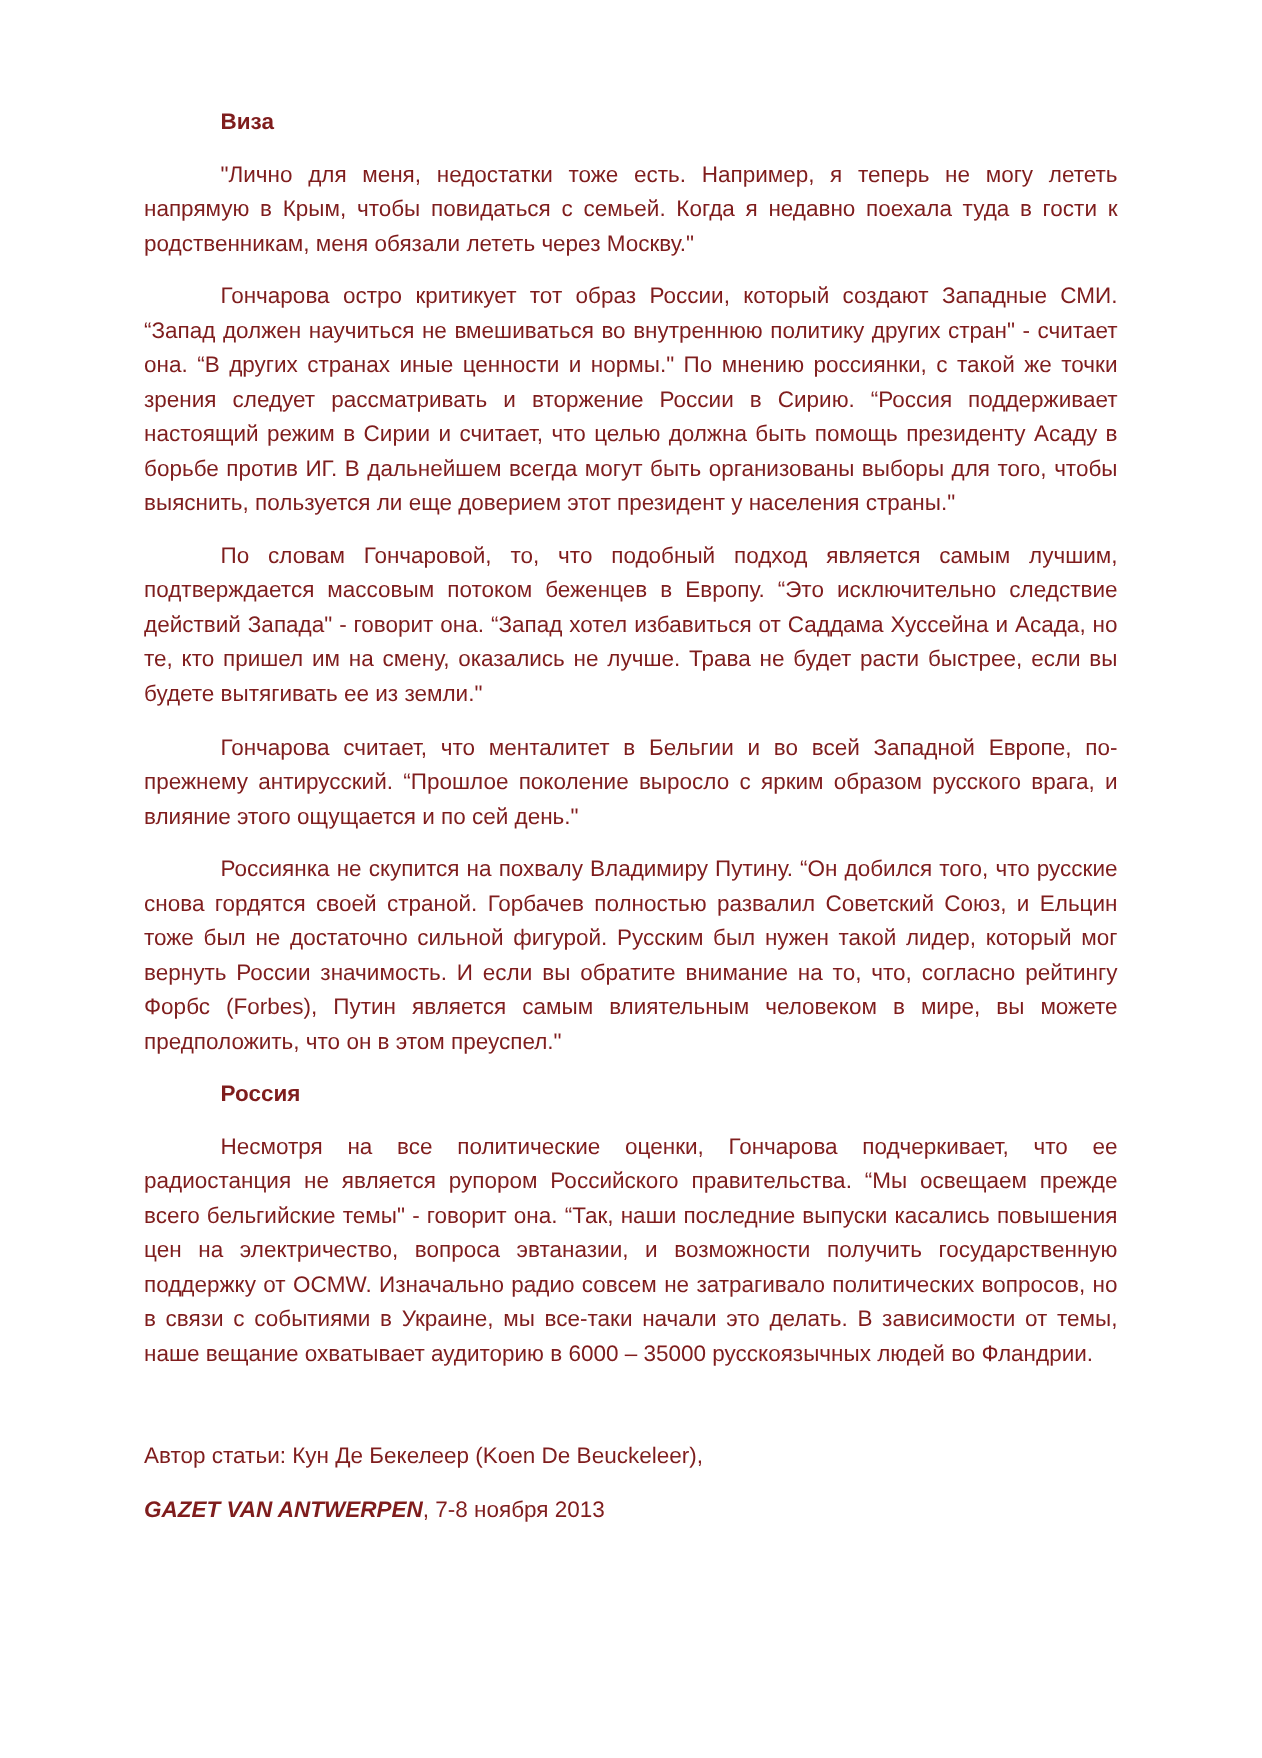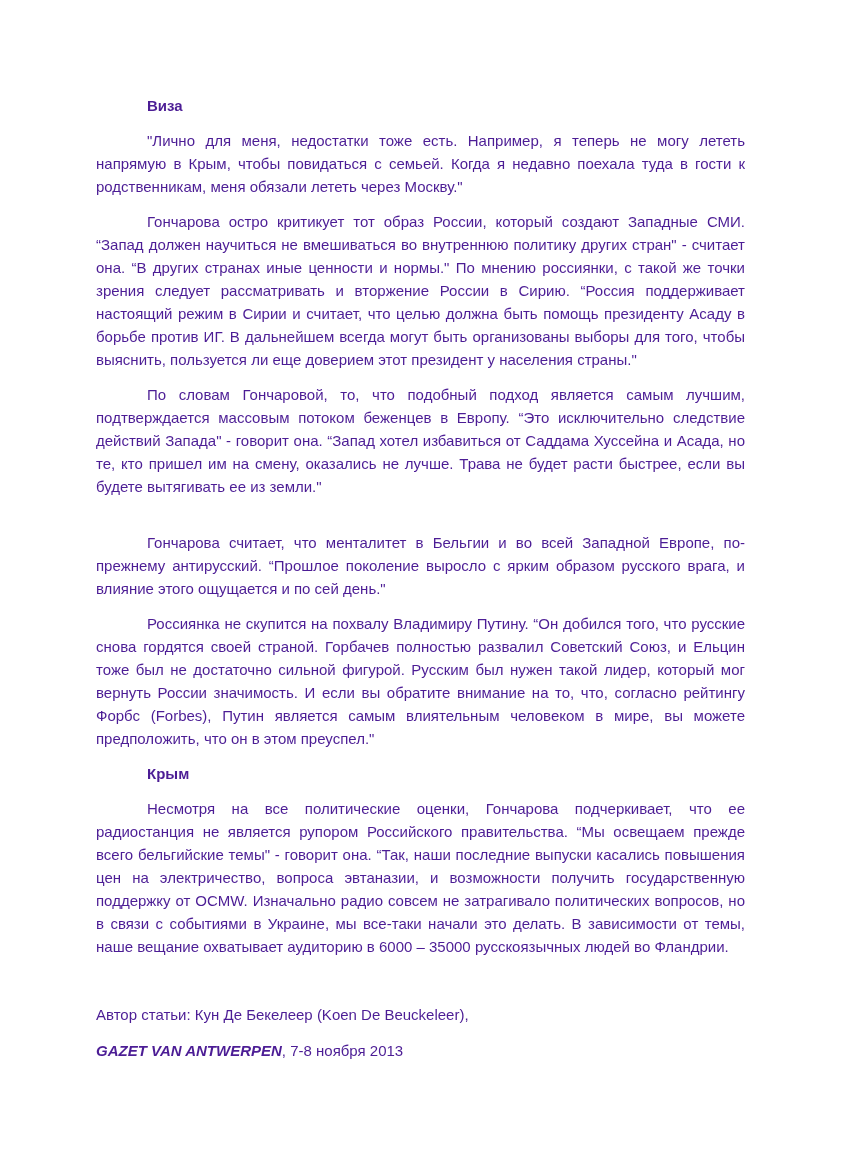--- a/index.html
+++ b/index.html
@@ -2,39 +2,39 @@
 <html><head>
 <meta charset="utf-8">
 <style>
   html, body { margin: 0; padding: 0; background: #ffffff; }
   .page {
     position: relative;
     width: 841px;
     height: 1172px;
     background: #ffffff;
     box-sizing: border-box;
-    padding: 94px 96px 0 96px;
+    padding: 70px 96px 0 96px;
     font-family: "Liberation Sans", sans-serif;
     font-size: 15px;
     line-height: 23px;
-    color: #4c1d95;
+    color: #7f1d1d;
     overflow: hidden;
   }
   .heading {
     margin: 0 0 12px 0;
     font-weight: bold;
     text-indent: 51px;
   }
   .para {
     margin: 0 0 12px 0;
     text-align: justify;
     text-indent: 51px;
   }
   .gap-above {
-    margin-top: 33px;
+    margin-top: 13px;
   }
   .footer-block {
     margin-top: 45px;
   }
   .footer-line {
     margin: 0 0 13px 0;
     text-align: left;
     text-indent: 0;
   }
   .bold { font-weight: bold; font-style: italic; }
@@ -49,21 +49,21 @@
   <p class="para">"Лично для меня, недостатки тоже есть. Например, я теперь не могу лететь напрямую в Крым, чтобы повидаться с семьей. Когда я недавно поехала туда в гости к родственникам, меня обязали лететь через Москву."</p>
 
   <p class="para">Гончарова остро критикует тот образ России, который создают Западные СМИ. “Запад должен научиться не вмешиваться во внутреннюю политику других стран" - считает она. “В других странах иные ценности и нормы." По мнению россиянки, с такой же точки зрения следует рассматривать  и вторжение России в Сирию.  “Россия поддерживает настоящий режим в Сирии и считает, что  целью должна быть помощь президенту Асаду в борьбе против ИГ. В дальнейшем всегда могут быть организованы выборы для того, чтобы выяснить, пользуется ли еще доверием этот президент у населения страны."</p>
 
   <p class="para">По словам Гончаровой, то, что подобный подход является самым лучшим, подтверждается массовым потоком беженцев в Европу. “Это исключительно следствие действий Запада" -  говорит она.  “Запад хотел избавиться от Саддама Хуссейна и Асада, но те, кто пришел им на смену, оказались не лучше. Трава не будет расти быстрее, если вы будете вытягивать ее из земли."</p>
 
   <p class="para gap-above">Гончарова считает, что менталитет в Бельгии и во всей Западной Европе, по-прежнему антирусский. “Прошлое поколение выросло с ярким образом русского врага, и влияние этого ощущается и по сей день."</p>
 
   <p class="para">Россиянка не скупится на похвалу Владимиру Путину. “Он добился того, что русские снова гордятся своей страной. Горбачев полностью развалил Советский Союз, и Ельцин тоже был не достаточно сильной фигурой. Русским был нужен такой лидер, который мог вернуть России значимость. И если вы обратите внимание на то, что, согласно рейтингу Форбс (Forbes), Путин является самым влиятельным человеком в мире, вы можете предположить, что он в этом преуспел."</p>
 
-  <p class="heading">Крым</p>
+  <p class="heading">Россия</p>
 
   <p class="para">Несмотря на все  политические  оценки, Гончарова подчеркивает, что ее радиостанция не является рупором Российского правительства. “Мы освещаем  прежде всего бельгийские темы" - говорит она. “Так, наши последние выпуски касались повышения цен на электричество, вопроса эвтаназии, и возможности получить государственную поддержку от OCMW. Изначально радио совсем не затрагивало  политических вопросов, но в связи с событиями в Украине, мы все-таки начали это делать. В зависимости от темы, наше вещание охватывает аудиторию в  6000 – 35000 русскоязычных людей во Фландрии.</p>
 
   <div class="footer-block">
     <p class="footer-line">Автор статьи: Кун Де Бекелеер (Koen De Beuckeleer),</p>
     <p class="footer-line"><span class="bold">GAZET VAN ANTWERPEN</span><span>, 7-8 ноября 2013</span></p>
   </div>
 
 </div>
 

